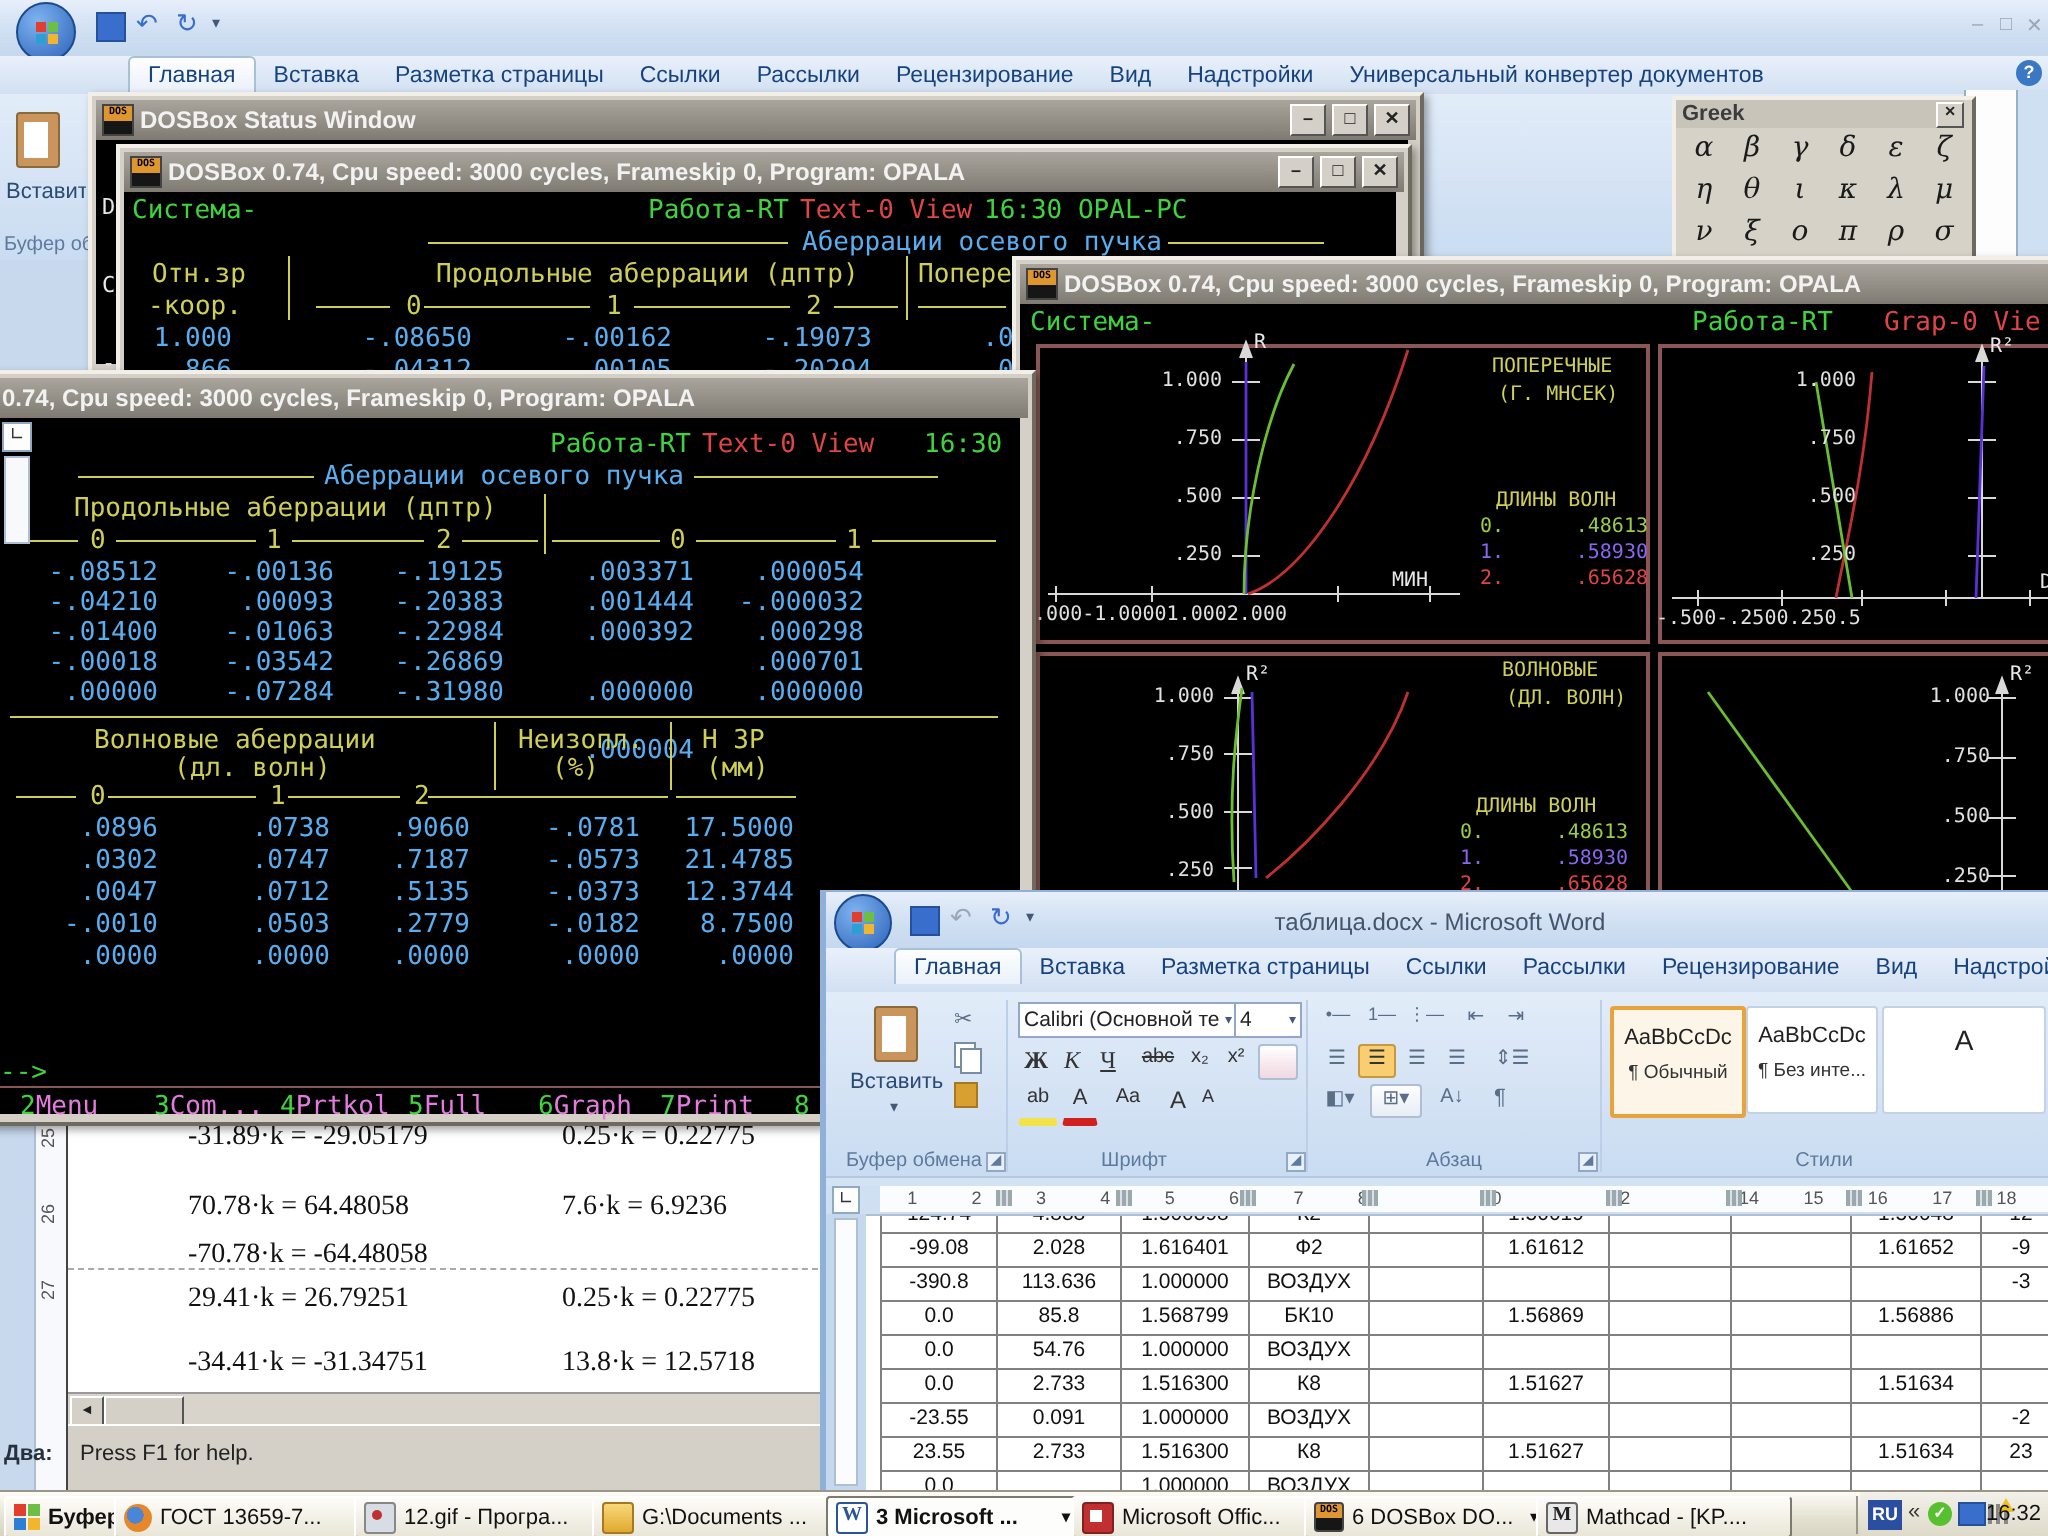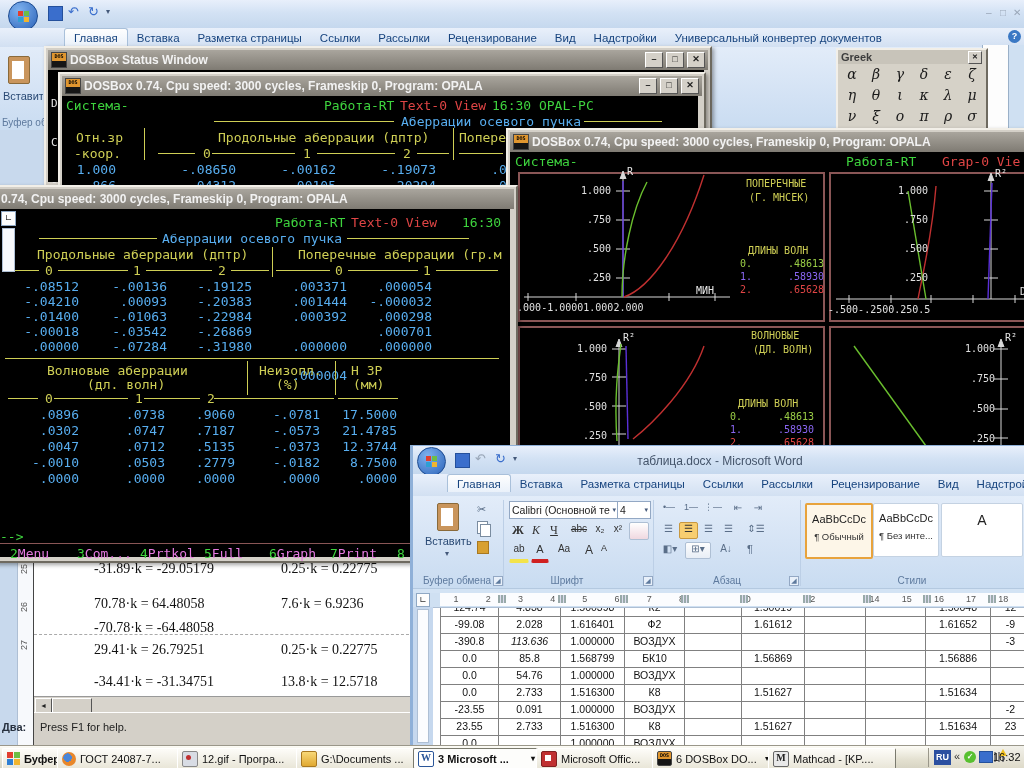--- a/index.html
+++ b/index.html
@@ -407,21 +407,20 @@
       <span class="ttl">0.74, Cpu speed:    3000 cycles, Frameskip  0, Program: OPALA</span>
     </div>
     <div class="dbody" style="left:2px;top:22px;width:512px;height:348px">
       <span class="ab dos cg" style="left:277px;top:6px">Работа-RT</span>
       <span class="ab dos cr" style="left:353px;top:6px">Text-0 View</span>
       <span class="ab dos cg" style="left:464px;top:6px">16:30</span>
       <div class="yline" style="left:41px;top:29px;width:118px"></div>
       <span class="ab dos cc" style="left:164px;top:22px">Аберрации осевого пучка</span>
       <div class="yline" style="left:349px;top:29px;width:122px"></div>
       <span class="ab dos cy" style="left:39px;top:38px">Продольные аберрации (дптр)</span>
-      <span class="ab dos cy" style="left:300px;top:38px">Поперечные аберрации (гр.м</span>
       <div class="ybar" style="left:274px;top:38px;height:30px"></div>
       <span class="ab dos cy" style="left:47px;top:54px">0</span>
       <span class="ab dos cy" style="left:135px;top:54px">1</span>
       <span class="ab dos cy" style="left:220px;top:54px">2</span>
       <span class="ab dos cy" style="left:337px;top:54px">0</span>
       <span class="ab dos cy" style="left:425px;top:54px">1</span>
       <div class="yline" style="left:6px;top:61px;width:35px"></div>
       <div class="yline" style="left:60px;top:61px;width:70px"></div>
       <div class="yline" style="left:148px;top:61px;width:66px"></div>
       <div class="yline" style="left:233px;top:61px;width:38px"></div>
@@ -670,21 +669,21 @@
           <span style="width: 60px;">Ф2</span>
           <span style="width: 57px;"></span>
           <span style="width: 63px;">1.61612</span>
           <span style="width: 61px;"></span>
           <span style="width: 60px;"></span>
           <span style="width: 65px;">1.61652</span>
           <span style="width: 40px;">-9</span>
         </div>
         <div class="brow">
           <span style="width: 58px;">-390.8</span>
-          <span style="width: 62px; font-style: italic;">113.636</span>
+          <span style="width: 62px;">113.636</span>
           <span style="width: 64px;">1.000000</span>
           <span style="width: 60px;">ВОЗДУХ</span>
           <span style="width: 57px;"></span>
           <span style="width: 63px;"></span>
           <span style="width: 61px;"></span>
           <span style="width: 60px;"></span>
           <span style="width: 65px;"></span>
           <span style="width: 40px;">-3</span>
         </div>
         <div class="brow">
@@ -806,21 +805,21 @@
       <span class="ticon" style="display:grid;grid-template-columns:6px 6px;grid-gap:1px;width:13px;height:13px;border-radius:0">
           <i style="background:#e23e2e"></i>
           <i style="background:#6cbe45"></i>
           <i style="background:#2e7fd4"></i>
           <i style="background:#f1b52e"></i>
         </span>
       <b>Буфер</b>
     </div>
     <div class="taskbtn" style="left:57px;width:113px">
       <span class="ticon" style="border-radius:50%;background:radial-gradient(circle at 40% 40%,#4a86d8 35%,#e8872a 36%)"></span>
-      <span>ГОСТ 24087-7...</span>
+      <span>ГОСТ 13659-7...</span>
     </div>
     <div class="taskbtn" style="left:177px;width:113px">
       <span class="ticon" style="background:#d8dce4;border:1px solid #888">
           <i style="display:block;width:5px;height:5px;border-radius:50%;background:#c03030;margin:3px"></i>
         </span>
       <span>12.gif - Програ...</span>
     </div>
     <div class="taskbtn" style="left:296px;width:112px">
       <span class="ticon" style="background:linear-gradient(#f8d878,#e0a830);border:1px solid #a87820"></span>
       <span>G:\Documents ...</span>

